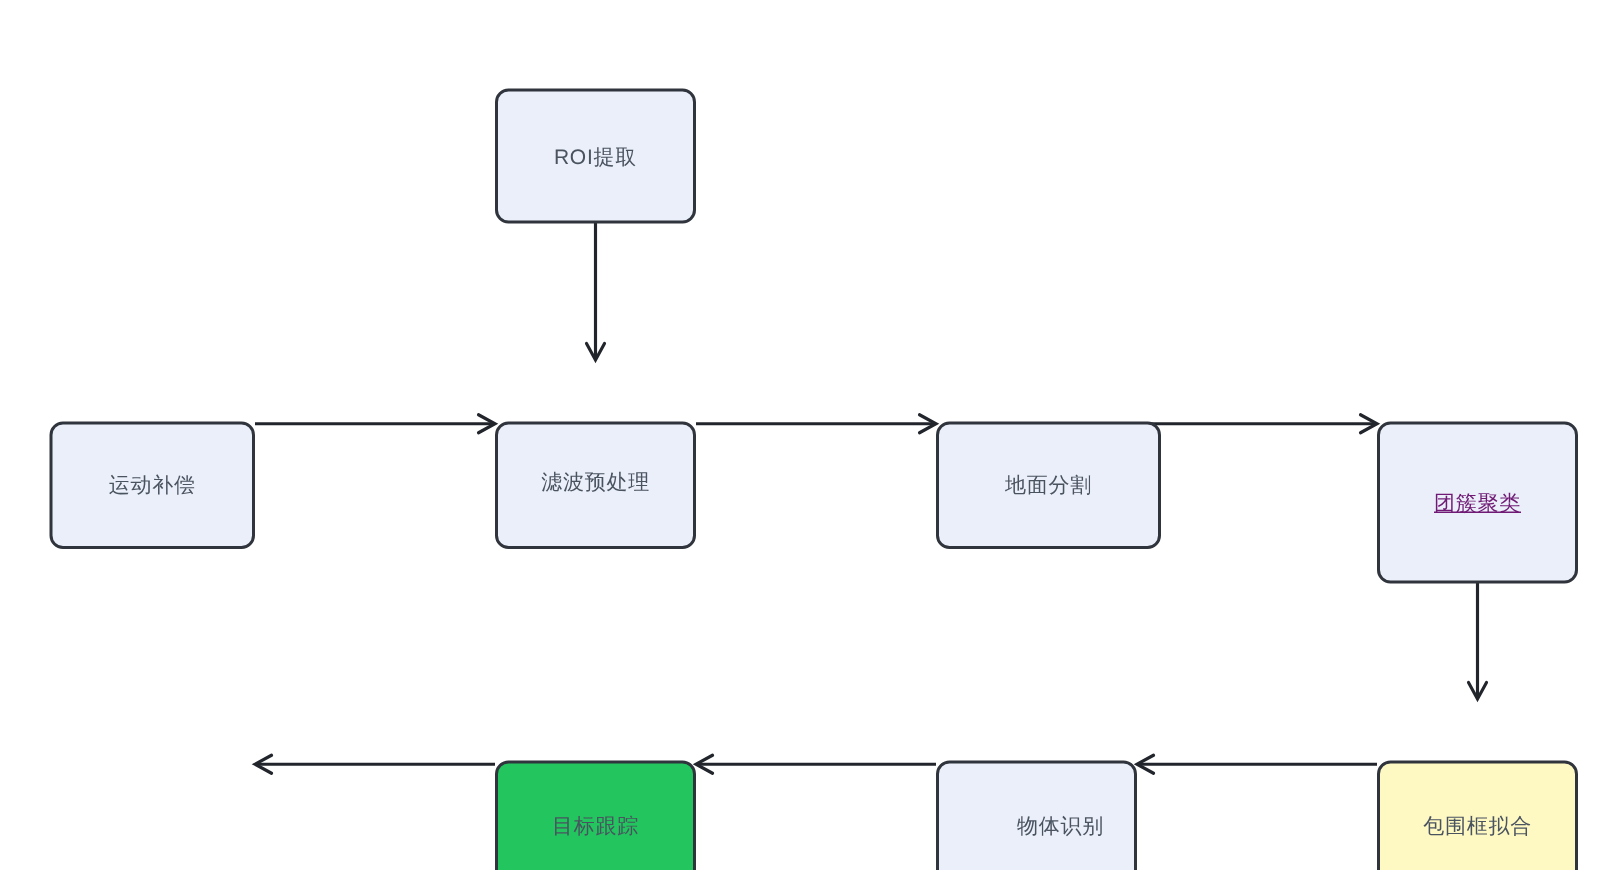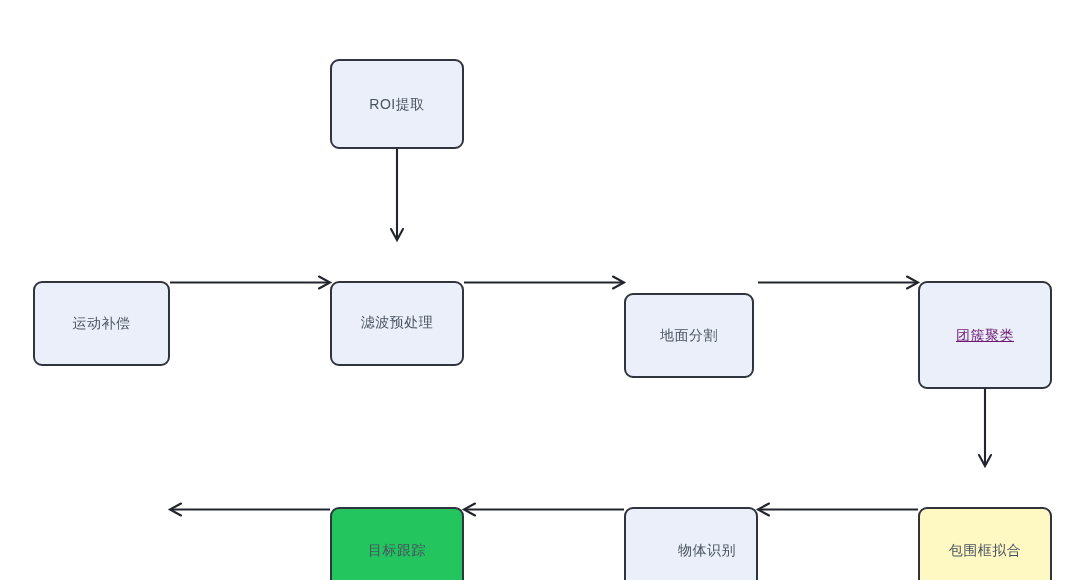--- a/index.html
+++ b/index.html
@@ -81,21 +81,21 @@
   </div>
 
   <div class="node" style="left: 33px; top: 240px; width: 137px; height: 85px; background: rgb(234, 239, 249); border-color: rgb(48, 52, 60); color: rgb(74, 83, 96);">
     <span class="node-label">运动补偿</span>
   </div>
 
   <div class="node" style="left: 330px; top: 240px; width: 134px; height: 85px; background: rgb(234, 239, 249); border-color: rgb(48, 52, 60); color: rgb(74, 83, 96); font-family: Liberation Mono, monospace;">
     <span class="node-label">滤波预处理</span>
   </div>
 
-  <div class="node" style="left: 624px; top: 252px; width: 130px; height: 85px; background: rgb(234, 239, 249); border-color: rgb(48, 52, 60); color: rgb(74, 83, 96);">
+  <div class="node" style="left: 624px; top: 240px; width: 150px; height: 85px; background: rgb(234, 239, 249); border-color: rgb(48, 52, 60); color: rgb(74, 83, 96);">
     <span class="node-label">地面分割</span>
   </div>
 
   <div class="node" style="left: 918px; top: 240px; width: 134px; height: 108px; background: rgb(234, 239, 249); border-color: rgb(48, 52, 60); color: #701a75; text-decoration: underline;">
     <span class="node-label">团簇聚类</span>
   </div>
 
   <div class="node" style="left: 918px; top: 466px; width: 134px; height: 87px; background: #fef9c3; border-color: rgb(48, 52, 60); color: rgb(74, 83, 96);">
     <span class="node-label">包围框拟合</span>
   </div>

